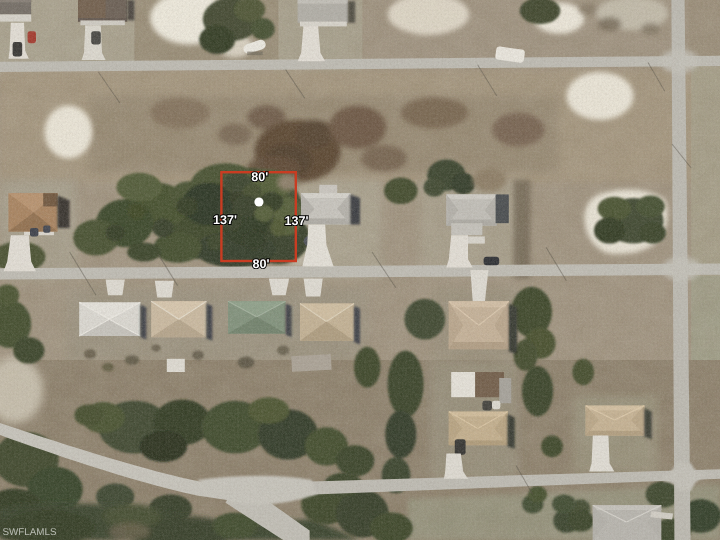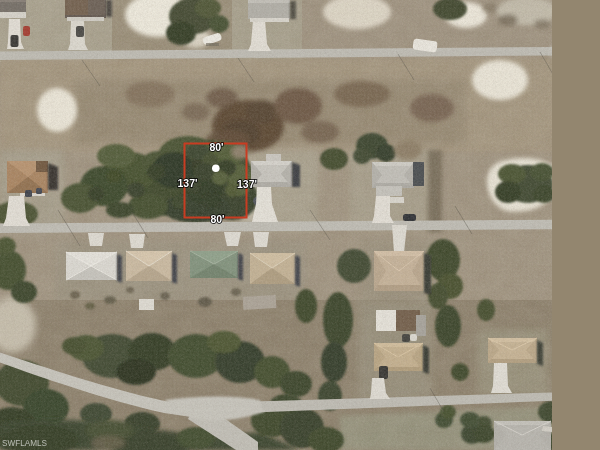--- a/index.html
+++ b/index.html
@@ -1,16 +1,16 @@
 <!DOCTYPE html>
 <html><head>
 <meta charset="utf-8">
 <style>
 html,body{margin:0;padding:0;background:#93866f;}
-#wrap{position:relative;width:552px;height:450px;overflow:hidden;font-family:"Liberation Sans",sans-serif;}
+#wrap{position:relative;width:600px;height:450px;overflow:hidden;font-family:"Liberation Sans",sans-serif;}
 </style>
 </head>
 <body>
 <div id="wrap">
 <svg width="600" height="450" viewBox="0 0 600 450">
 <defs>
 <filter id="b1" x="-30%" y="-30%" width="160%" height="160%">
           <feGaussianBlur stdDeviation="1"></feGaussianBlur>
         </filter>
 <filter id="b2" x="-40%" y="-40%" width="180%" height="180%">

